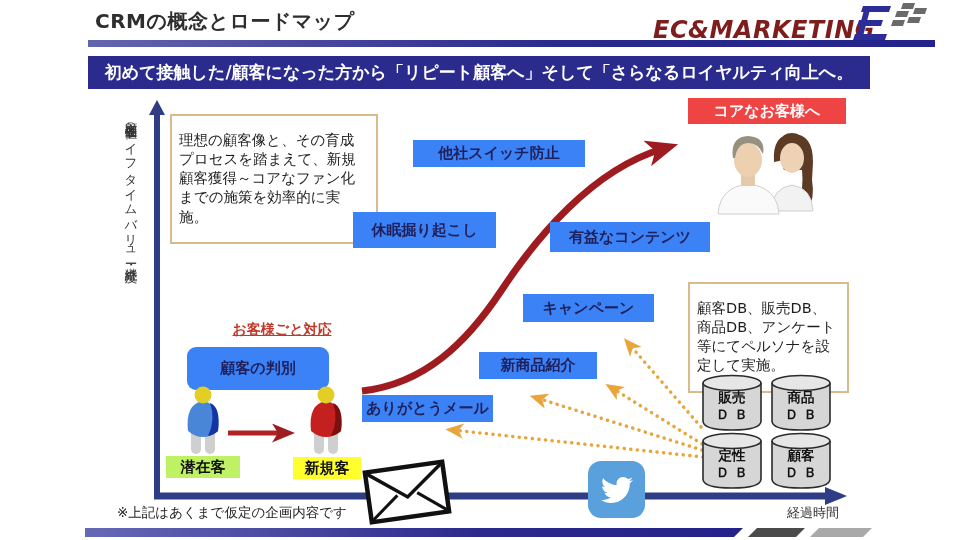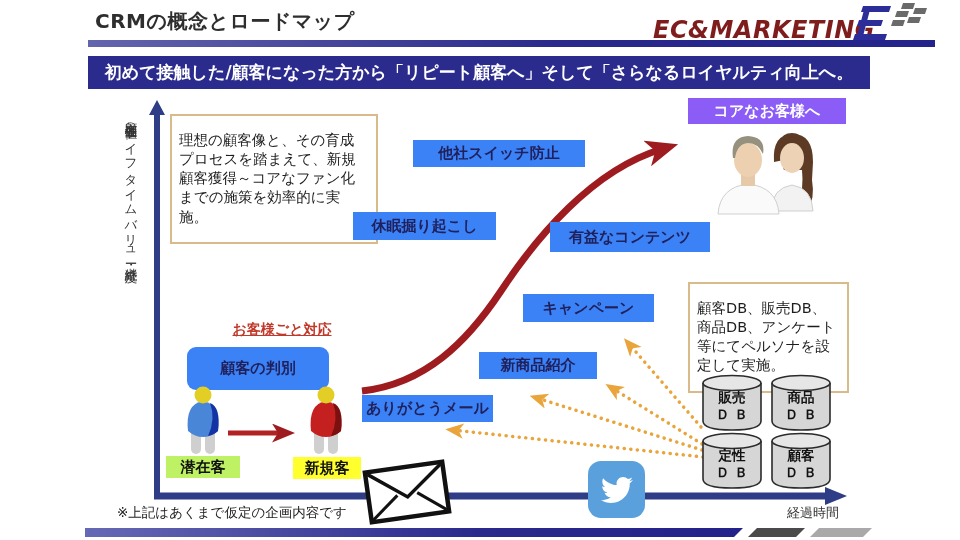--- a/index.html
+++ b/index.html
@@ -17,21 +17,21 @@
   
   .notebox{border:2px solid #d9ba8a;background:#fff;font-size:14.5px;line-height:1.32;color:#1d1d1d;padding:15px 7px;}
   .note-left{left:170px;top:114px;width:190px;}
   .note-right{left:688px;top:282px;width:143px;}
   
   .action{background:#3b82f6;color:#20215c;font-weight:bold;font-size:15px;
        display:flex;align-items:center;justify-content:center;}
   
   .per-customer{left:218px;top:321px;width:128px;color:#c0392b;font-size:14px;font-weight:bold;
        text-decoration:underline;text-align:center;}
-  .core-box{left:688px;top:98px;width:158px;height:26px;background:#8b5cf6;color:#fff;
+  .core-box{left:688px;top:98px;width:158px;height:26px;background:#ef4444;color:#fff;
        font-size:15px;font-weight:bold;display:flex;align-items:center;justify-content:center;}
   .seg-label{height:22px;font-size:15px;font-weight:bold;color:#111;
        display:flex;align-items:center;justify-content:center;}
   .latent{left:166px;top:456px;width:74px;background:#bef264;}
   .newcust{left:293px;top:457px;width:68px;background:#ffff2e;}
   
   .y-label{left:119px;top:112px;width:20px;height:292px;writing-mode:vertical-rl;
        font-size:12.5px;color:#333;letter-spacing:1px;}
   .x-label{left:787px;top:504px;font-size:13px;color:#333;}
   .footnote{left:117px;top:504px;font-size:13.5px;color:#222;}
@@ -108,21 +108,21 @@
     <line x1="703" y1="457" x2="453" y2="430" marker-end="url(#orangehead)"></line>
   </g>
 </svg>
 
 <div class="abs y-label">顧客生涯価値（ライフタイムバリュー・継続度）</div>
 <div class="abs x-label">経過時間</div>
 <div class="abs notebox note-left">理想の顧客像と、その育成プロセスを踏まえて、新規顧客獲得～コアなファン化までの施策を効率的に実施。</div>
 <div class="abs notebox note-right">顧客DB、販売DB、商品DB、アンケート等にてペルソナを設定して実施。</div>
 
 <div class="abs action" style="left:413px;top:140px;width:172px;height:27px;">他社スイッチ防止</div>
-<div class="abs action" style="left:353px;top:212px;width:143px;height:28px;">休眠掘り起こし</div>
+<div class="abs action" style="left:353px;top:212px;width:143px;height:36px;">休眠掘り起こし</div>
 <div class="abs action" style="left:550px;top:222px;width:160px;height:30px;">有益なコンテンツ</div>
 <div class="abs action" style="left:523px;top:294px;width:131px;height:28px;">キャンペーン</div>
 <div class="abs action" style="left:479px;top:352px;width:118px;height:27px;">新商品紹介</div>
 <div class="abs action" style="left:362px;top:395px;width:131px;height:27px;">ありがとうメール</div>
 <div class="abs action" style="left:187px;top:347px;width:142px;height:43px;border-radius:9px;">顧客の判別</div>
 
 <div class="abs per-customer">お客様ごと対応</div>
 <div class="abs core-box">コアなお客様へ</div>
 <div class="abs seg-label latent">潜在客</div>
 <div class="abs seg-label newcust">新規客</div>

